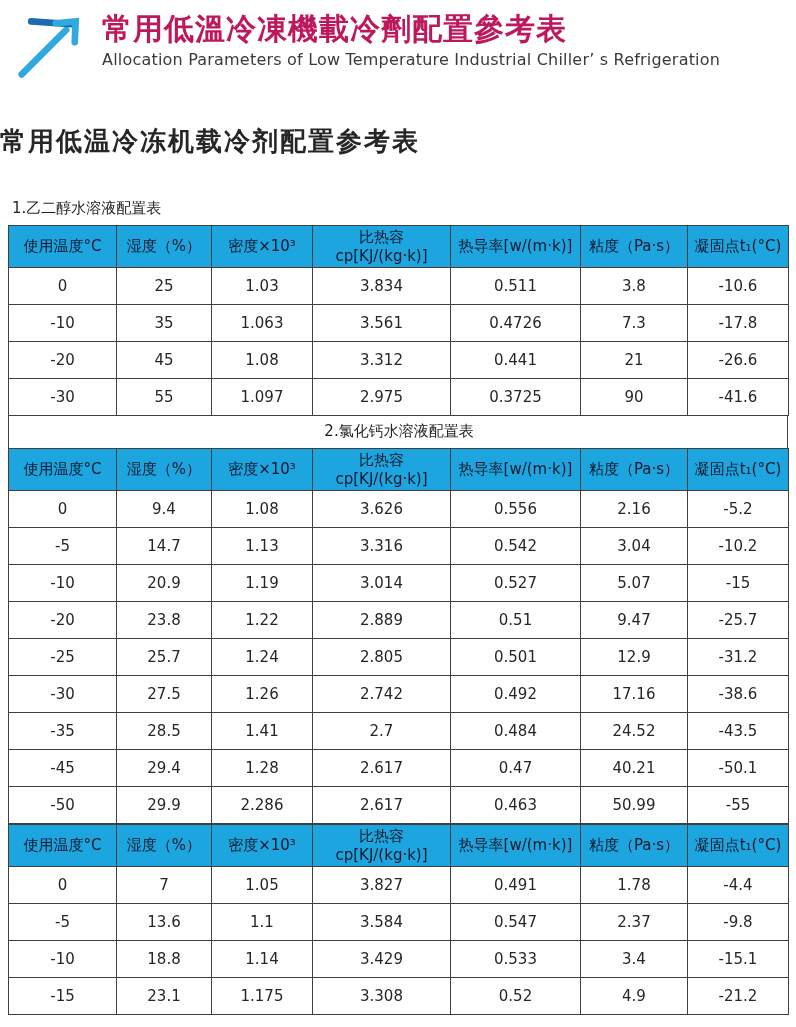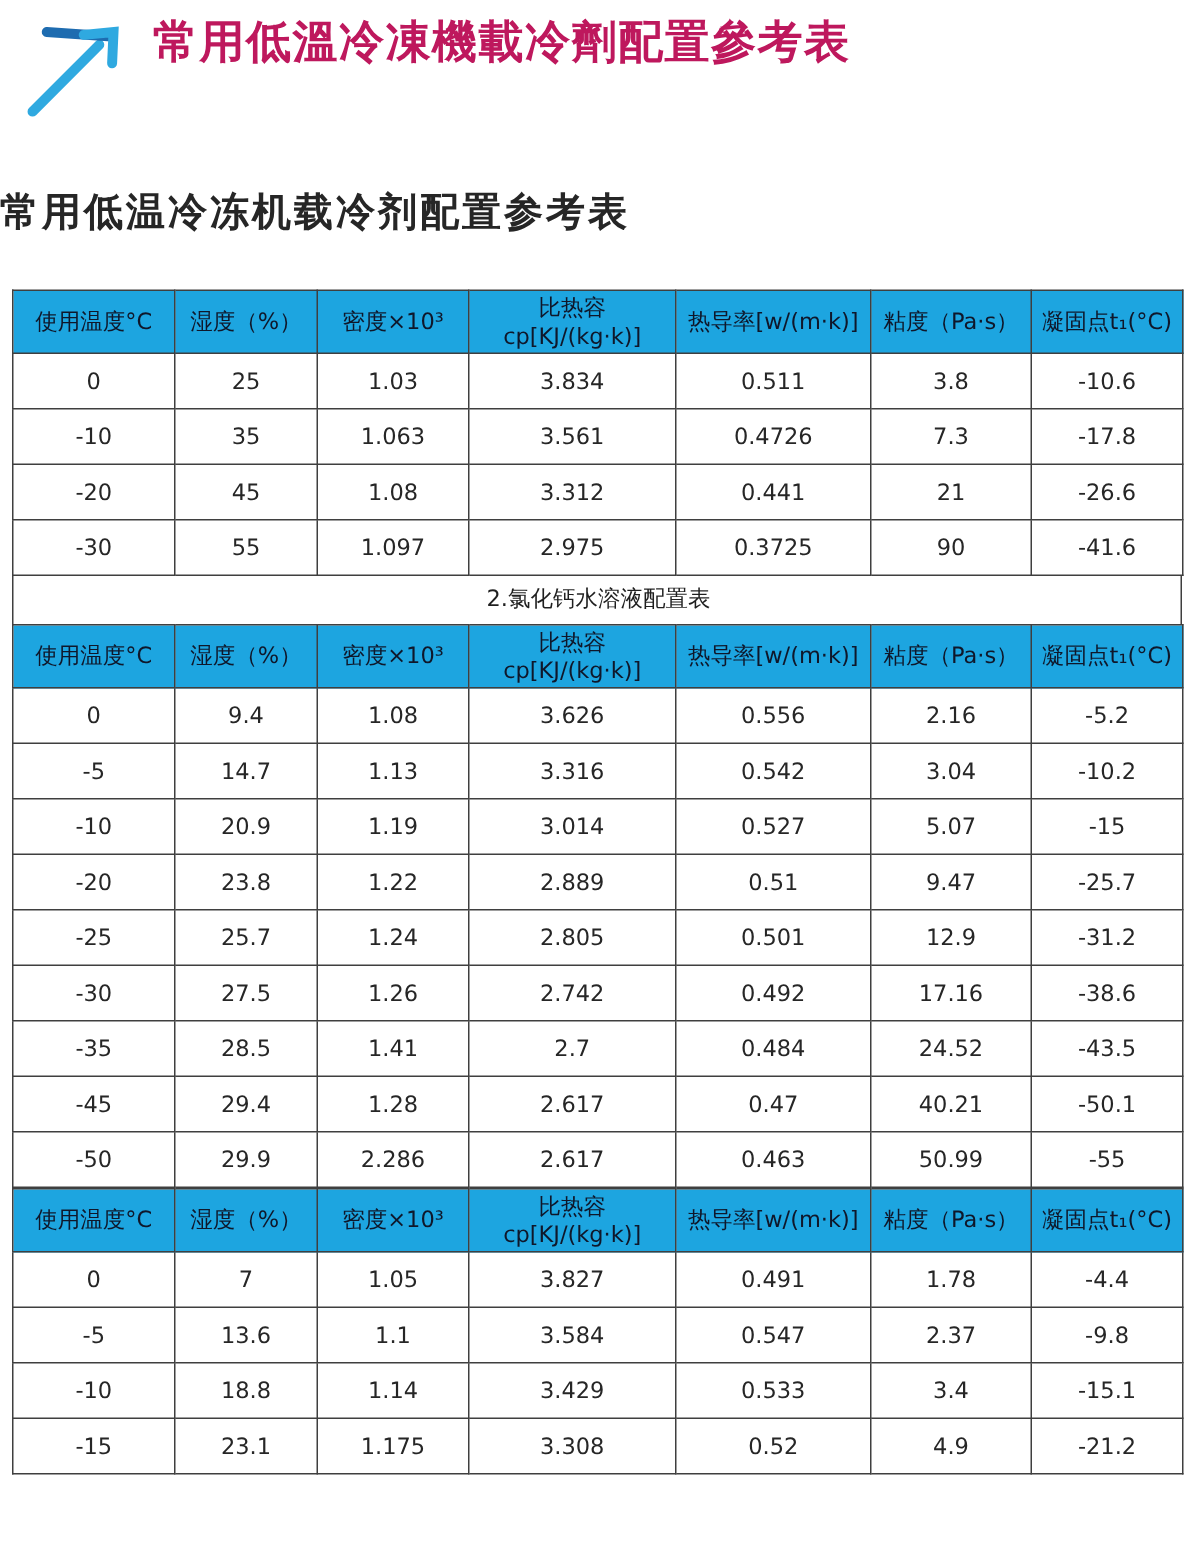--- a/index.html
+++ b/index.html
@@ -40,27 +40,29 @@
 <body>
 
 <div class="page-header">
   <svg class="logo" viewBox="0 0 90 76" aria-hidden="true">
     <line x1="13" y1="68" x2="60" y2="21" stroke="#2fa9e0" stroke-width="7" stroke-linecap="round"></line>
     <line x1="23" y1="12" x2="66" y2="15" stroke="#1e6cb0" stroke-width="7" stroke-linecap="round"></line>
     <polyline points="69,34 70,12 49,14" fill="none" stroke="#2fa9e0" stroke-width="7" stroke-linecap="round" stroke-linejoin="miter"></polyline>
   </svg>
   <div class="brand-text">
     <div class="brand-title">常用低溫冷凍機載冷劑配置參考表</div>
+    <div class="brand-subtitle">Allocation Parameters of Low Temperature Industrial Chiller’ s Refrigeration</div>
   </div>
 </div>
 
 <div class="doc-title">常用低温冷冻机载冷剂配置参考表</div>
 
 <div class="content">
 
+  <div class="section-label">1.乙二醇水溶液配置表</div>
   <table>
     <colgroup>
         <col class="c1">
         <col class="c2">
         <col class="c3">
         <col class="c4">
         <col class="c5">
         <col class="c6">
         <col class="c7">
       </colgroup>

